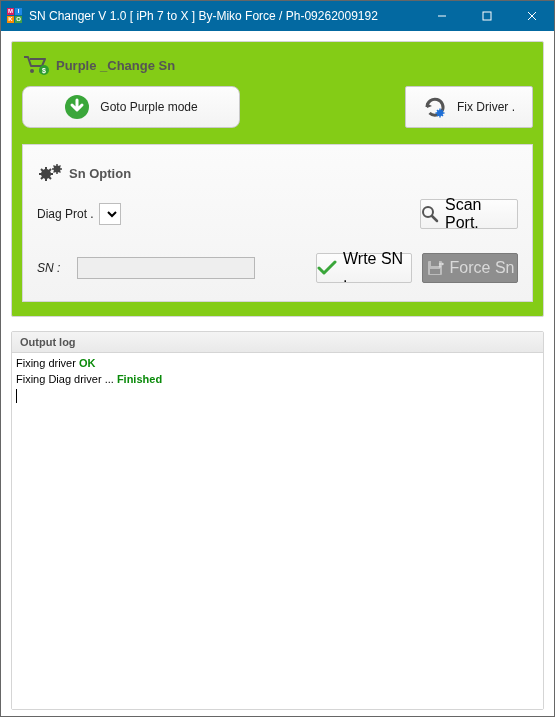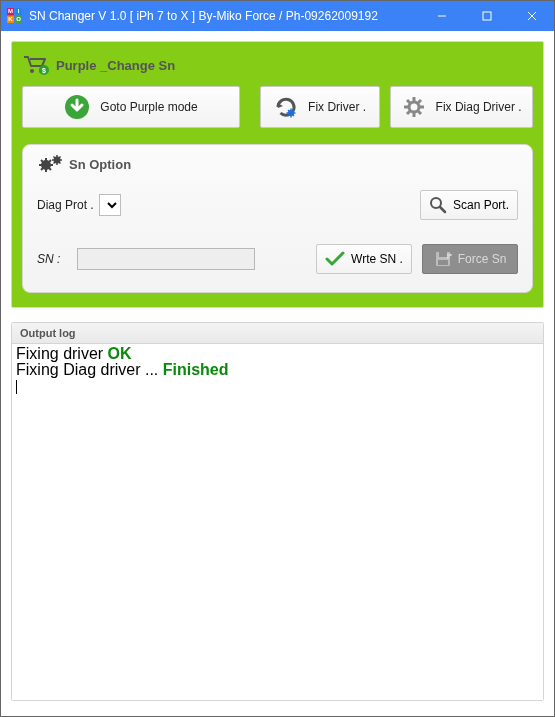--- a/index.html
+++ b/index.html
@@ -9,21 +9,21 @@
     font-size: 12px;
     background: #fff;
     width: 555px;
     height: 717px;
     overflow: hidden;
     border: 1px solid #666;
   }
   
   .titlebar {
     height: 30px;
-    background: #3b82f6;
+    background: #0369a1;
     color: #fff;
     display: flex;
     align-items: center;
     padding: 0 0 0 6px;
     font-size: 12px;
   }
   .titlebar .app-icon {
     width: 16px; height: 16px;
     margin-right: 6px;
     display: inline-block;
@@ -58,30 +58,30 @@
   .bigbtn {
     height: 42px;
     border: 1px solid #c9c9c9;
     background: linear-gradient(#fdfdfd,#f3f3f3);
     display:flex; align-items:center; justify-content:center;
     font-size:12px; color:#222;
     border-radius:2px;
     cursor:pointer;
   }
   .bigbtn .icon { margin-right:10px; display:flex; align-items:center; }
-  .btn-purple { flex: 0 0 218px; }
+  .btn-purple { flex: 0 0 218px; border-radius: 8px; }
   .btn-fix { width: 128px; }
   .btn-diag { width: 152px; }
   .spacer { flex:1; }
   
   .groupbox {
     border: 1px solid #d5d5d5;
     background: linear-gradient(#fbfbfb,#f3f3f3);
-    border-radius:8px;
-    padding: 7px 14px 18px 14px;
+    border-radius:0;
+    padding: 16px 14px 18px 14px;
     margin-top: 16px;
   }
   .groupbox .gtitle {
     display:flex; align-items:center;
     font-weight:bold; color:#555; font-size:13px;
     margin: 2px 0 16px 0;
   }
   .gtitle .gears { width:28px; height:20px; margin-right:4px; }
   .row { display:flex; align-items:center; margin-top:4px; }
   .row + .row { margin-top: 24px; }
@@ -95,41 +95,41 @@
   .combo-wrap { flex:1; margin-right:22px; }
   input.text {
     width: 178px; height:22px; border:1px solid #b7b7b7;
     background:#eee; padding:0 4px; font-size:12px;
   }
   .midbtn {
     height:30px; width:96px;
     border:1px solid #c9c9c9;
     background:linear-gradient(#fdfdfd,#f3f3f3);
     display:flex; align-items:center; justify-content:center;
-    font-size:12px; cursor:pointer; border-radius:2px;
+    font-size:16px; cursor:pointer; border-radius:2px;
   }
   .midbtn .icon{ margin-right:6px; display:flex; }
   .midbtn.disabled {
     background:#8e8e8e; border-color:#7a7a7a; color:#d9d9d9; cursor:default;
   }
   
   .out-group {
     margin-top: 14px;
     border:1px solid #d5d5d5;
     border-radius:2px;
   }
   .out-title {
     background: linear-gradient(#f4f4f4,#e9e9e9);
     font-weight:bold; color:#555; font-size:11px;
     padding: 4px 8px;
     border-bottom:1px solid #d5d5d5;
   }
   .logarea {
     width:100%; height:356px; border:none; resize:none;
-    font-family: Tahoma, sans-serif; font-size:16px;
+    font-family: Tahoma, sans-serif; font-size:11px;
     padding:2px 4px; line-height:16px; outline:none;
     background:#fff; color:#000; white-space:pre;
   }
   .logline { display:inline; }
   .ok { color:#0a8a0a; font-weight:bold; }
   .cursor { border-left:1px solid #000; display:inline-block; height:14px; vertical-align:middle; }
 </style>
 </head>
 <body>
 
@@ -196,38 +196,20 @@
             <circle cx="17" cy="18" r="3" fill="#1e6fd6"></circle>
             <g stroke="#1e6fd6" stroke-width="1.5">
               <line x1="17" y1="13.5" x2="17" y2="22.5"></line>
                 <line x1="12.5" y1="18" x2="21.5" y2="18"></line>
               <line x1="14" y1="15" x2="20" y2="21"></line>
                 <line x1="20" y1="15" x2="14" y2="21"></line>
             </g>
           </svg>
         </span>
         <span>Fix Driver .</span>
-      </div>
-      <div class="bigbtn btn-diag">
-        <span class="icon">
-          <svg width="24" height="24" viewBox="0 0 24 24">
-            <circle cx="12" cy="12" r="5" fill="none" stroke="#888" stroke-width="3"></circle>
-            <g stroke="#888" stroke-width="3">
-              <line x1="12" y1="2" x2="12" y2="6"></line>
-                <line x1="12" y1="18" x2="12" y2="22"></line>
-              <line x1="2" y1="12" x2="6" y2="12"></line>
-                <line x1="18" y1="12" x2="22" y2="12"></line>
-              <line x1="5" y1="5" x2="8" y2="8"></line>
-                <line x1="16" y1="16" x2="19" y2="19"></line>
-              <line x1="19" y1="5" x2="16" y2="8"></line>
-                <line x1="8" y1="16" x2="5" y2="19"></line>
-            </g>
-          </svg>
-        </span>
-        <span>Fix Diag Driver .</span>
       </div>
     </div>
 
     <div class="groupbox">
       <div class="gtitle">
         <span class="gears">
           <svg width="28" height="20" viewBox="0 0 28 20">
             <g fill="#444">
               <circle cx="9" cy="11" r="5"></circle>
                 <circle cx="9" cy="11" r="2" fill="#f3f3f3"></circle>

